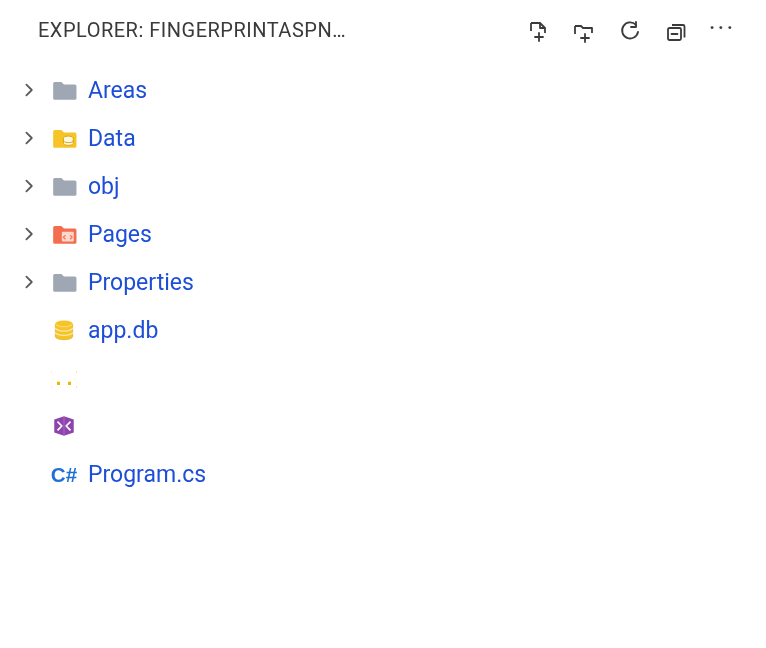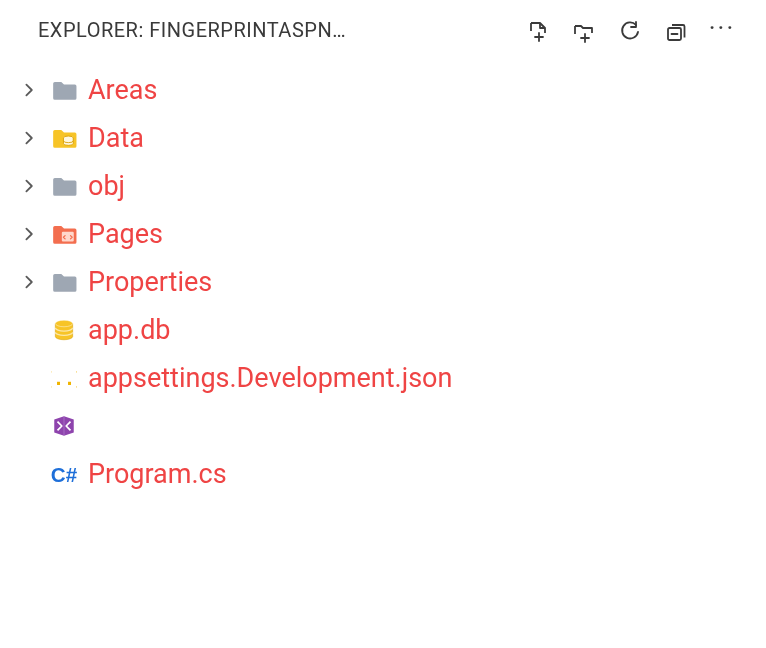--- a/index.html
+++ b/index.html
@@ -66,22 +66,22 @@
     }
     .file-icon {
       width: 28px;
       height: 28px;
       display: flex;
       align-items: center;
       justify-content: center;
       flex-shrink: 0;
     }
     .item-label {
-      font-size: 27px;
-      color: #ef4444;
+      font-size: 23px;
+      color: #1d4ed8;
       white-space: nowrap;
     }
     svg { display: block; }
     .ellipsis-dots {
       font-size: 26px;
       letter-spacing: 2px;
       line-height: 1;
       position: relative;
       top: -4px;
       color: #3a3a3a;
@@ -281,21 +281,20 @@
       <div class="chevron empty">
         <svg width="18" height="20" viewBox="0 0 20 20">
           <use href="#ico-chevron"></use>
         </svg>
       </div>
       <div class="file-icon">
         <svg width="26" height="26" viewBox="0 0 24 24">
           <use href="#ico-json"></use>
         </svg>
       </div>
-      <div class="item-label">appsettings.Development.json</div>
     </div>
     <div class="tree-row">
       <div class="chevron empty">
         <svg width="18" height="20" viewBox="0 0 20 20">
           <use href="#ico-chevron"></use>
         </svg>
       </div>
       <div class="file-icon">
         <svg width="26" height="26" viewBox="0 0 24 24">
           <use href="#ico-csproj"></use>

